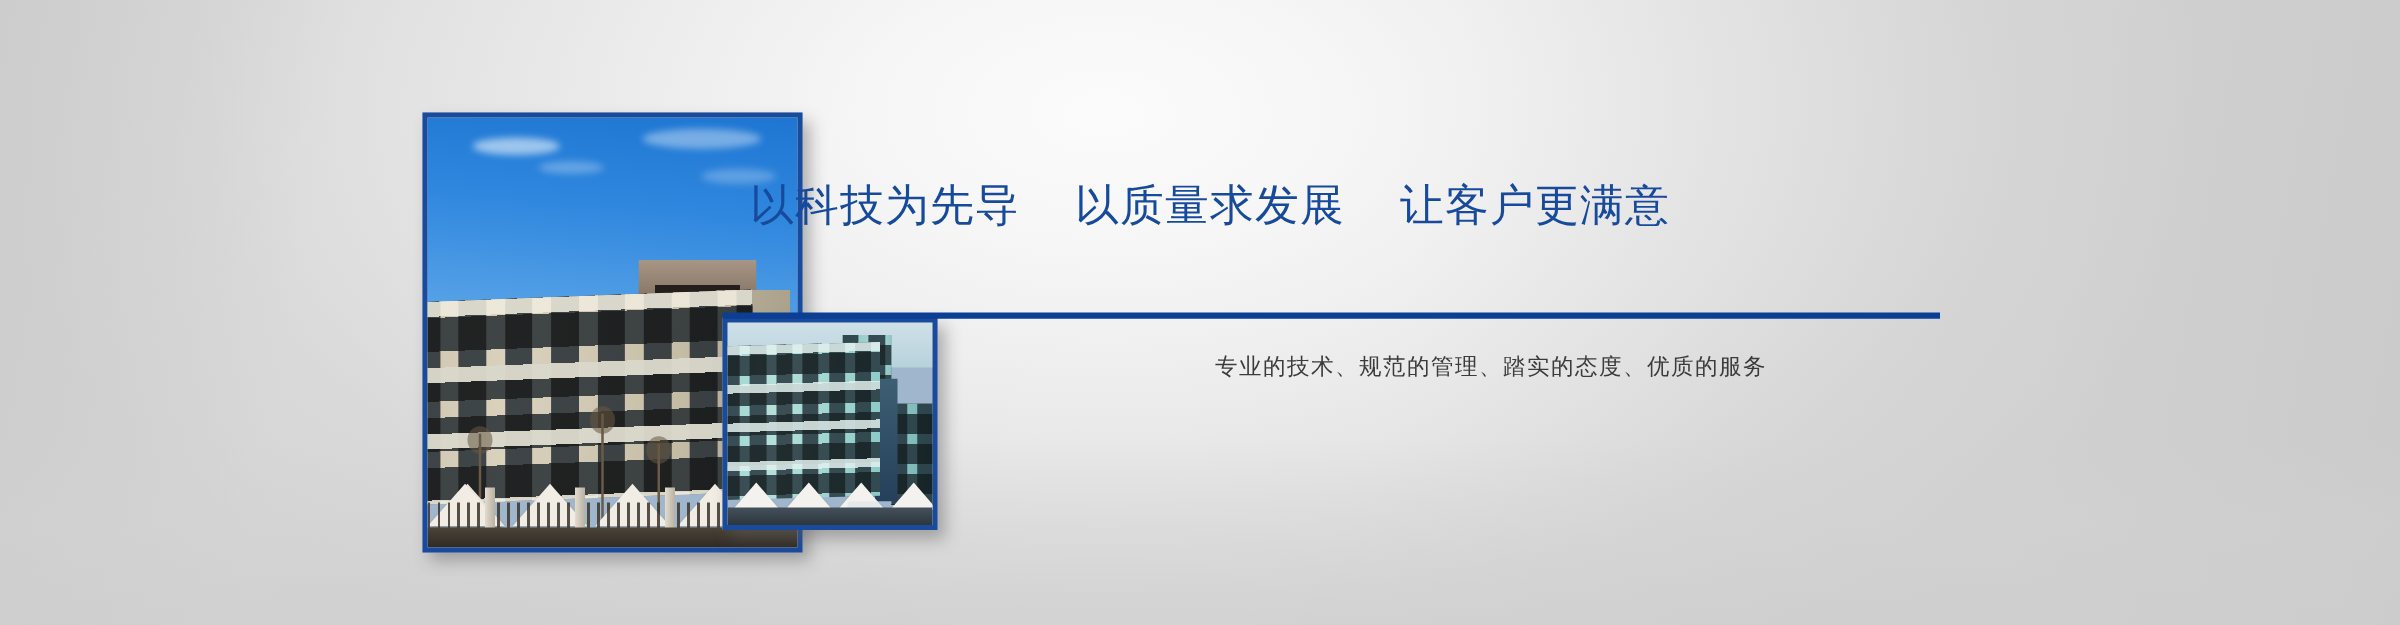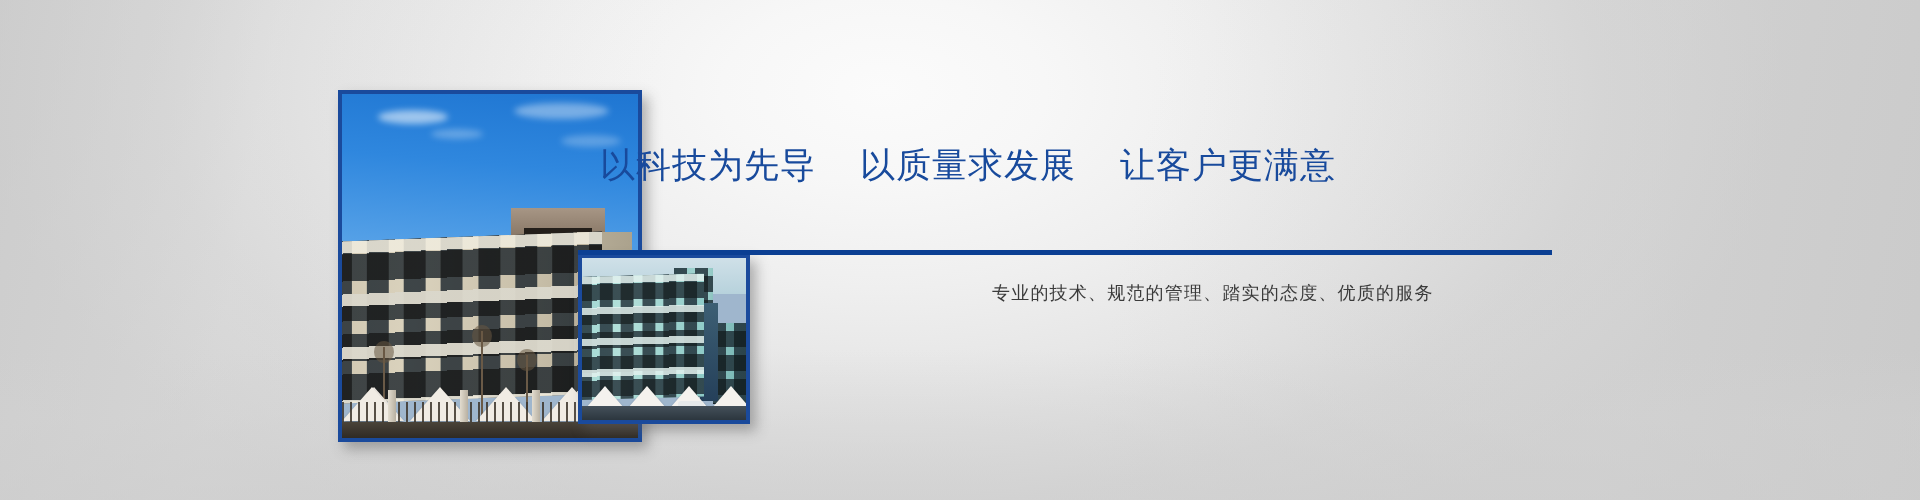--- a/index.html
+++ b/index.html
@@ -335,21 +335,21 @@
     left: 578px;
     top: 250px;
     width: 974px;
     height: 5px;
     background: #0b3f93;
     z-index: 4;
   }
 
   .subtitle {
     position: absolute;
-    left: 992px;
+    left: 972px;
     top: 279px;
     z-index: 5;
     color: #3b3b3b;
     font-size: 18px;
     line-height: 28px;
     letter-spacing: 1.2px;
     white-space: nowrap;
   }
 </style>
 </head>

